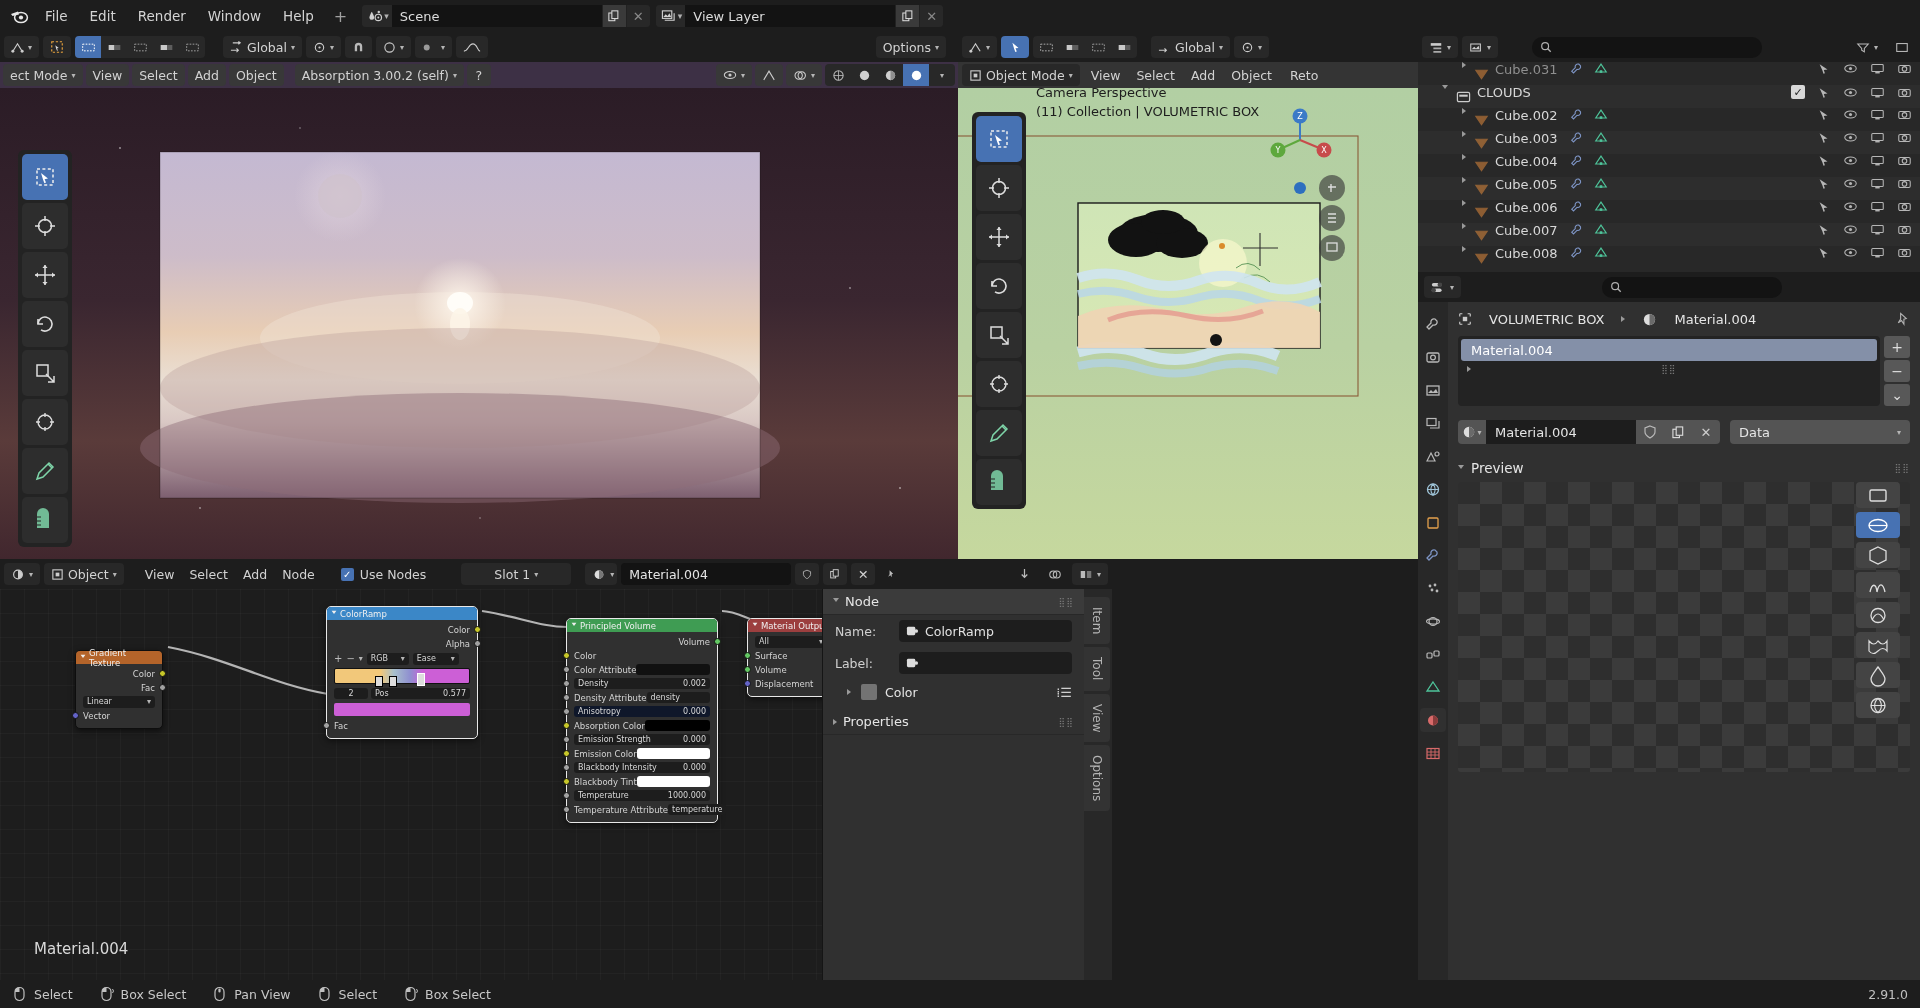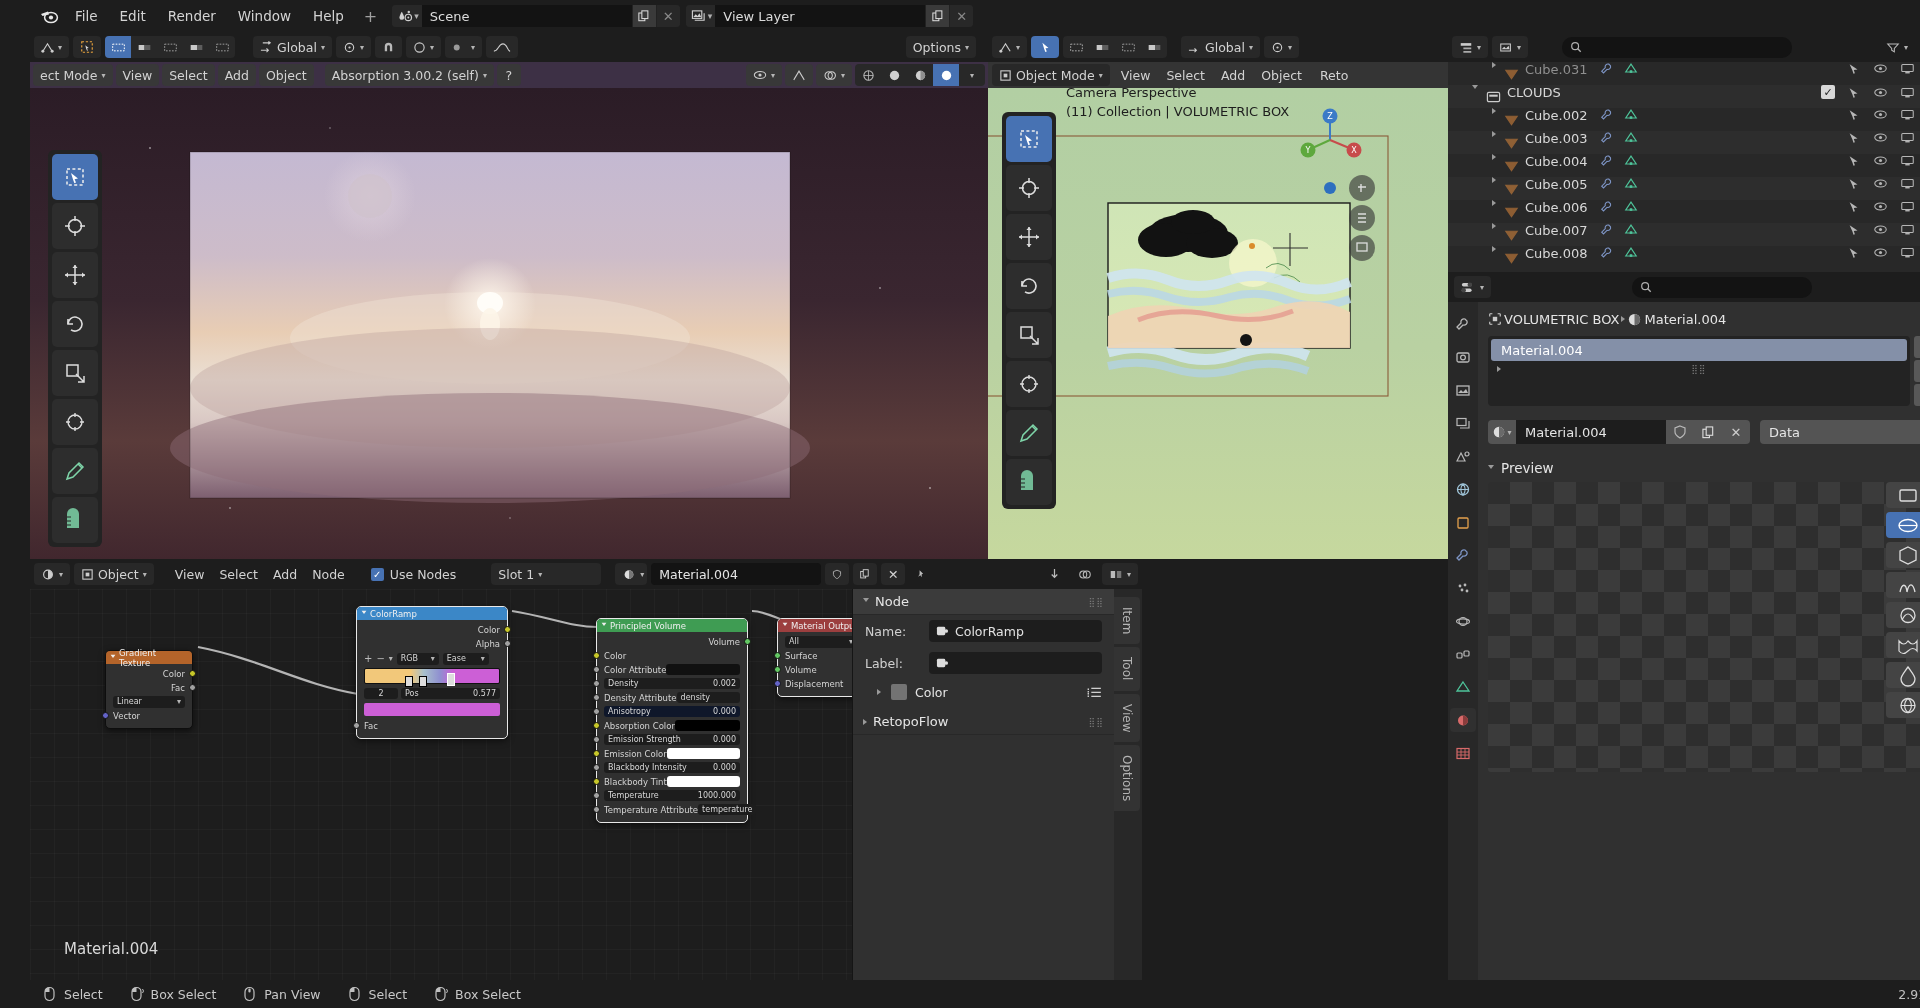--- a/index.html
+++ b/index.html
@@ -1,18 +1,18 @@
 <!DOCTYPE html>
 <html><head>
 <meta charset="utf-8">
 <style>
   * { box-sizing: border-box; margin:0; padding:0; }
   html,body { width:1920px; height:1008px; overflow:hidden; background:#1d1d1d;
     font-family:"DejaVu Sans", sans-serif; color:#e5e5e5; font-size:13px; }
-  .app { position:relative; width:1560px; height:1008px;margin-left:30px; }
+  .app { position:relative; width:1560px; height:1008px; }
 
   
   .topbar { position:absolute; left:0; top:0; width:1920px; height:32px; background:#1d1d1d;
             display:flex; align-items:center; padding:0 4px; gap:0; }
   .blender-logo { width:30px; height:30px; display:flex; align-items:center; justify-content:center; }
   .menu-item { padding:4px 11px; font-size:13.5px; color:#d4d4d4; border-radius:3px; white-space:nowrap; }
   .ws-tabs { display:flex; align-items:flex-end; height:32px; margin-left:14px; }
   .ws-tab { padding:6px 12px 7px; font-size:13.5px; color:#989898; background:#282828;
             margin-right:2px; border-radius:4px 4px 0 0; height:26px; white-space:nowrap;}
   .ws-tab.active { background:#545454; color:#fff; }
@@ -109,21 +109,21 @@
   
   #props { left:1418px; top:272px; width:502px; height:708px; background:#303030; }
   .p-hdr { display:flex; align-items:center; height:30px; background:#1d1d1d; padding:0 6px; gap:8px;}
   .search-box { flex:1; max-width:180px; height:21px; background:#131313; border-radius:10px;
                 display:flex; align-items:center; padding:0 8px; gap:5px; margin:0 auto;}
   .p-tabs { position:absolute; left:0; top:30px; width:30px; bottom:0; background:#282828;
             display:flex; flex-direction:column; align-items:center; padding-top:10px; gap:9px; }
   .p-tab { width:26px; height:24px; display:flex; align-items:center; justify-content:center; border-radius:4px;}
   .p-tab.active { background:#303030; }
   .p-main { position:absolute; left:30px; top:30px; right:0; bottom:0; background:#303030; padding:0; }
-  .crumb { display:flex; align-items:center; gap:2px; height:34px; padding:16px 10px; font-size:13px; }
+  .crumb { display:flex; align-items:center; gap:17px; height:34px; padding:16px 10px; font-size:13px; }
   .slot-area { display:flex; gap:4px; padding:0 10px; }
   .slot-list { flex:1; background:#232323; border-radius:4px; padding:3px; }
   .slot-item { height:22px; background:#8490a8; border-radius:3px; display:flex; align-items:center;
                padding:0 10px; font-size:13px; color:#fff; }
   .slot-foot { display:flex; align-items:center; justify-content:center; height:16px; position:relative;}
   .slot-btns { width:26px; display:flex; flex-direction:column; gap:2px; }
   .sbtn { width:26px; height:22px; background:#585858; border-radius:3px; display:flex;
           align-items:center; justify-content:center; font-size:14px; color:#ddd; }
   .dblock { display:flex; align-items:center; gap:0; margin:14px 10px 0; }
   .dblock .pill { display:flex; align-items:center; background:#545454; border-radius:4px; overflow:hidden; }
@@ -689,21 +689,21 @@
       <div id="ne-menus" style="display:flex;gap:1px;margin-left:10px">
           <div class="hbtn plain">View</div>
           <div class="hbtn plain">Select</div>
           <div class="hbtn plain">Add</div>
           <div class="hbtn plain">Node</div>
         </div>
       <div class="hbtn plain" style="gap:6px;margin-left:8px">
         <span style="width:13px;height:13px;background:#4772b3;border-radius:2px;display:flex;align-items:center;justify-content:center;color:#fff;font-size:10px">✓</span>
         <span>Use Nodes</span>
       </div>
-      <div class="hbtn" style="min-width:110px;justify-content:flex-start;margin-left:24px">
+      <div class="hbtn" style="min-width:110px;justify-content:center;margin-left:24px">
         <span>Slot 1</span>
         <span class="caret">▾</span>
       </div>
       <div class="hbtn" style="margin-left:10px;padding-right:3px">
         <svg width="14" height="13" viewBox="0 0 16 14">
             <circle cx="8" cy="7" r="5" fill="#ddd"></circle>
             <path d="M8 2 a5 5 0 0 1 0 10Z" fill="#777"></path>
           </svg>
         <span class="caret">▾</span>
       </div>
@@ -976,21 +976,21 @@
         </div>
       </div>
       <div class="n-row" style="padding-left:24px">
         <span class="tri"></span>
         <span style="width:16px;height:16px;background:#737373;border-radius:2px;margin-left:2px"></span>
         <span style="font-size:12.5px">Color</span>
         <span style="margin-left:auto;color:#cfcfcf;font-size:13px">⁞☰</span>
       </div>
       <div class="n-panel-hdr" style="background:#303030;margin-top:4px">
         <span class="tri"></span>
-        <span>RetopoFlow</span>
+        <span>Properties</span>
         <span style="margin-left:auto;color:#777;letter-spacing:1px;font-size:9px">⣿⣿</span>
       </div>
     </div>
     <div class="n-tabs" id="n-tabs">
         <div class="n-tab ">Item</div>
         <div class="n-tab ">Tool</div>
         <div class="n-tab ">View</div>
         <div class="n-tab ">Options</div>
       </div>
   </div>

